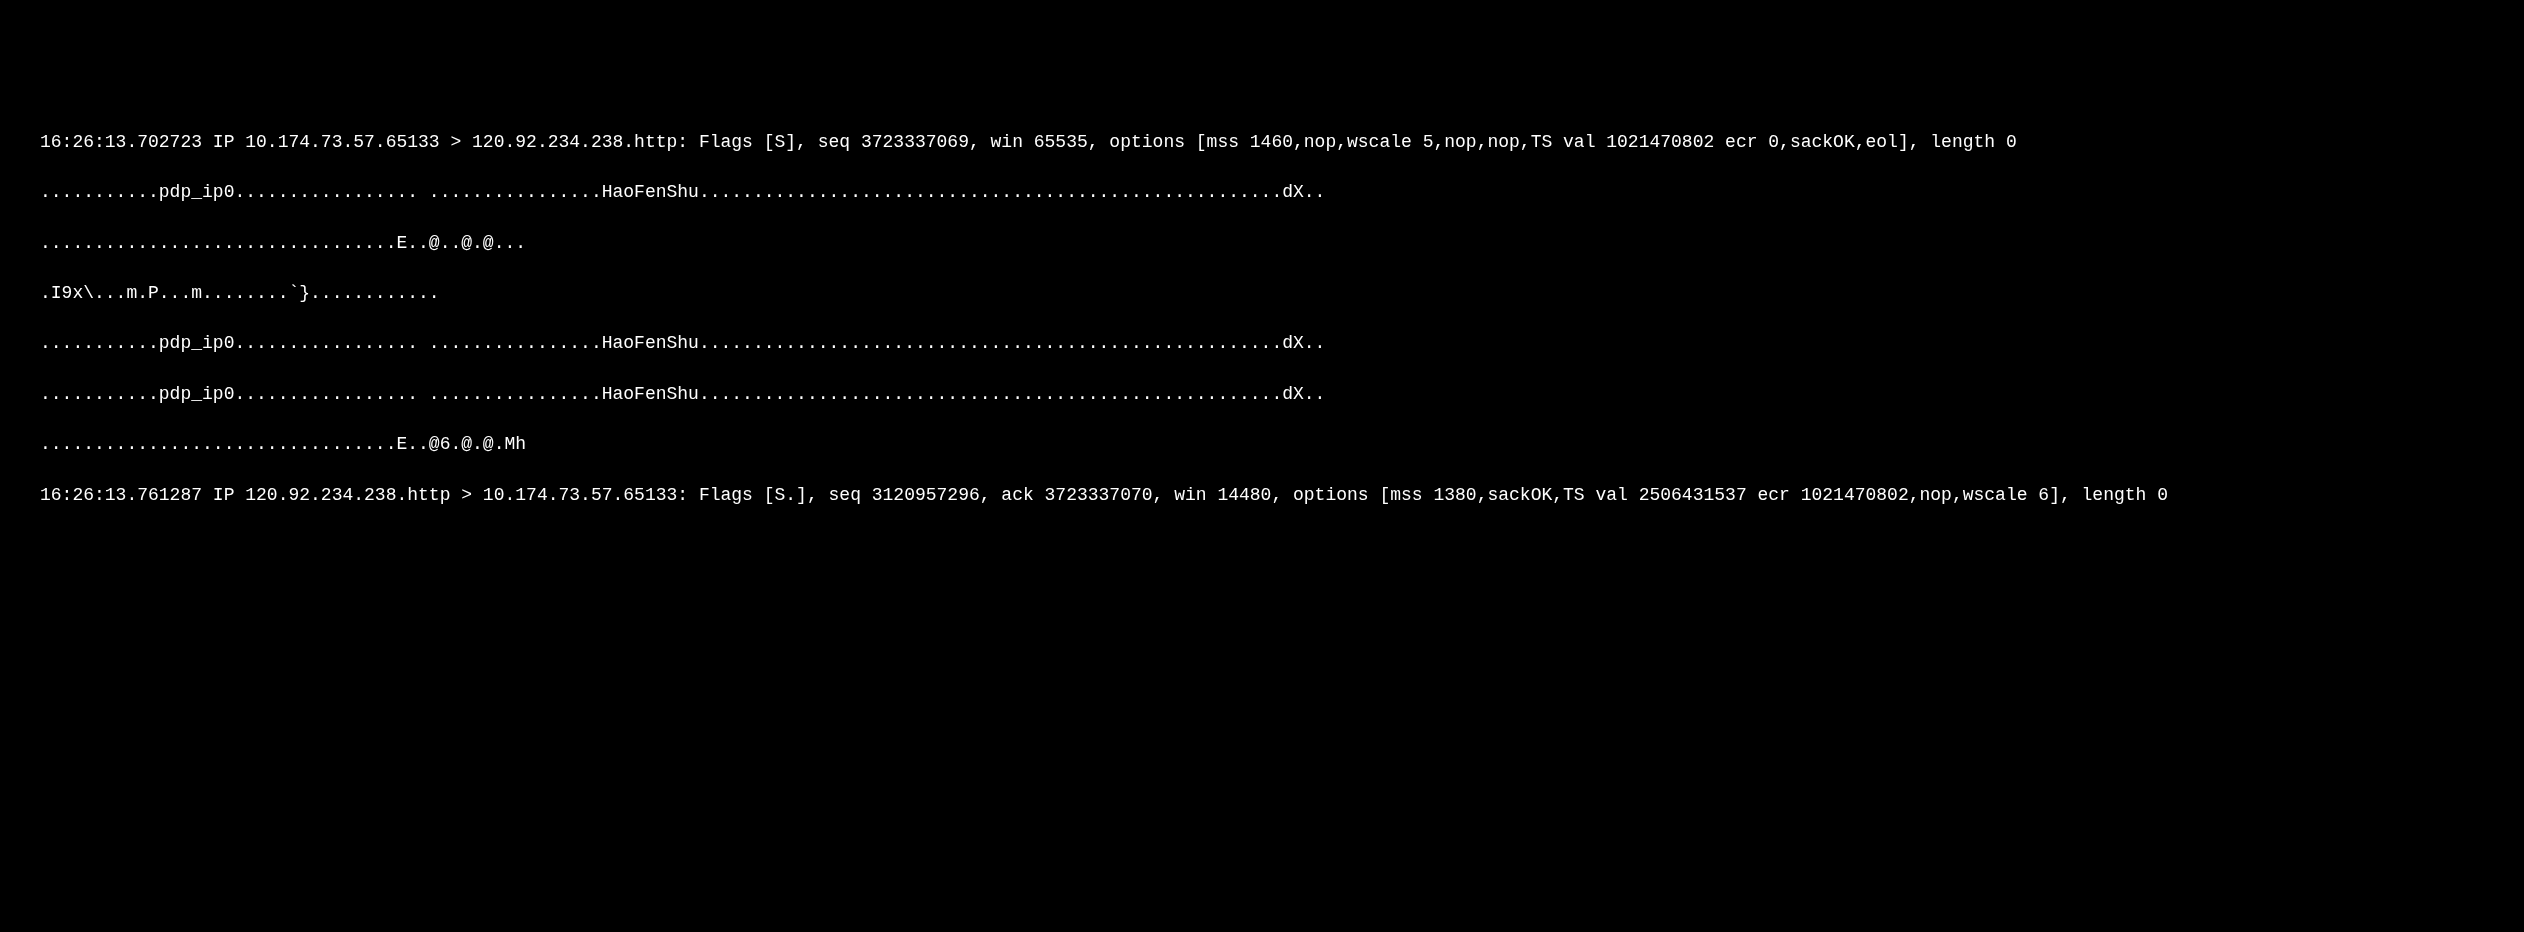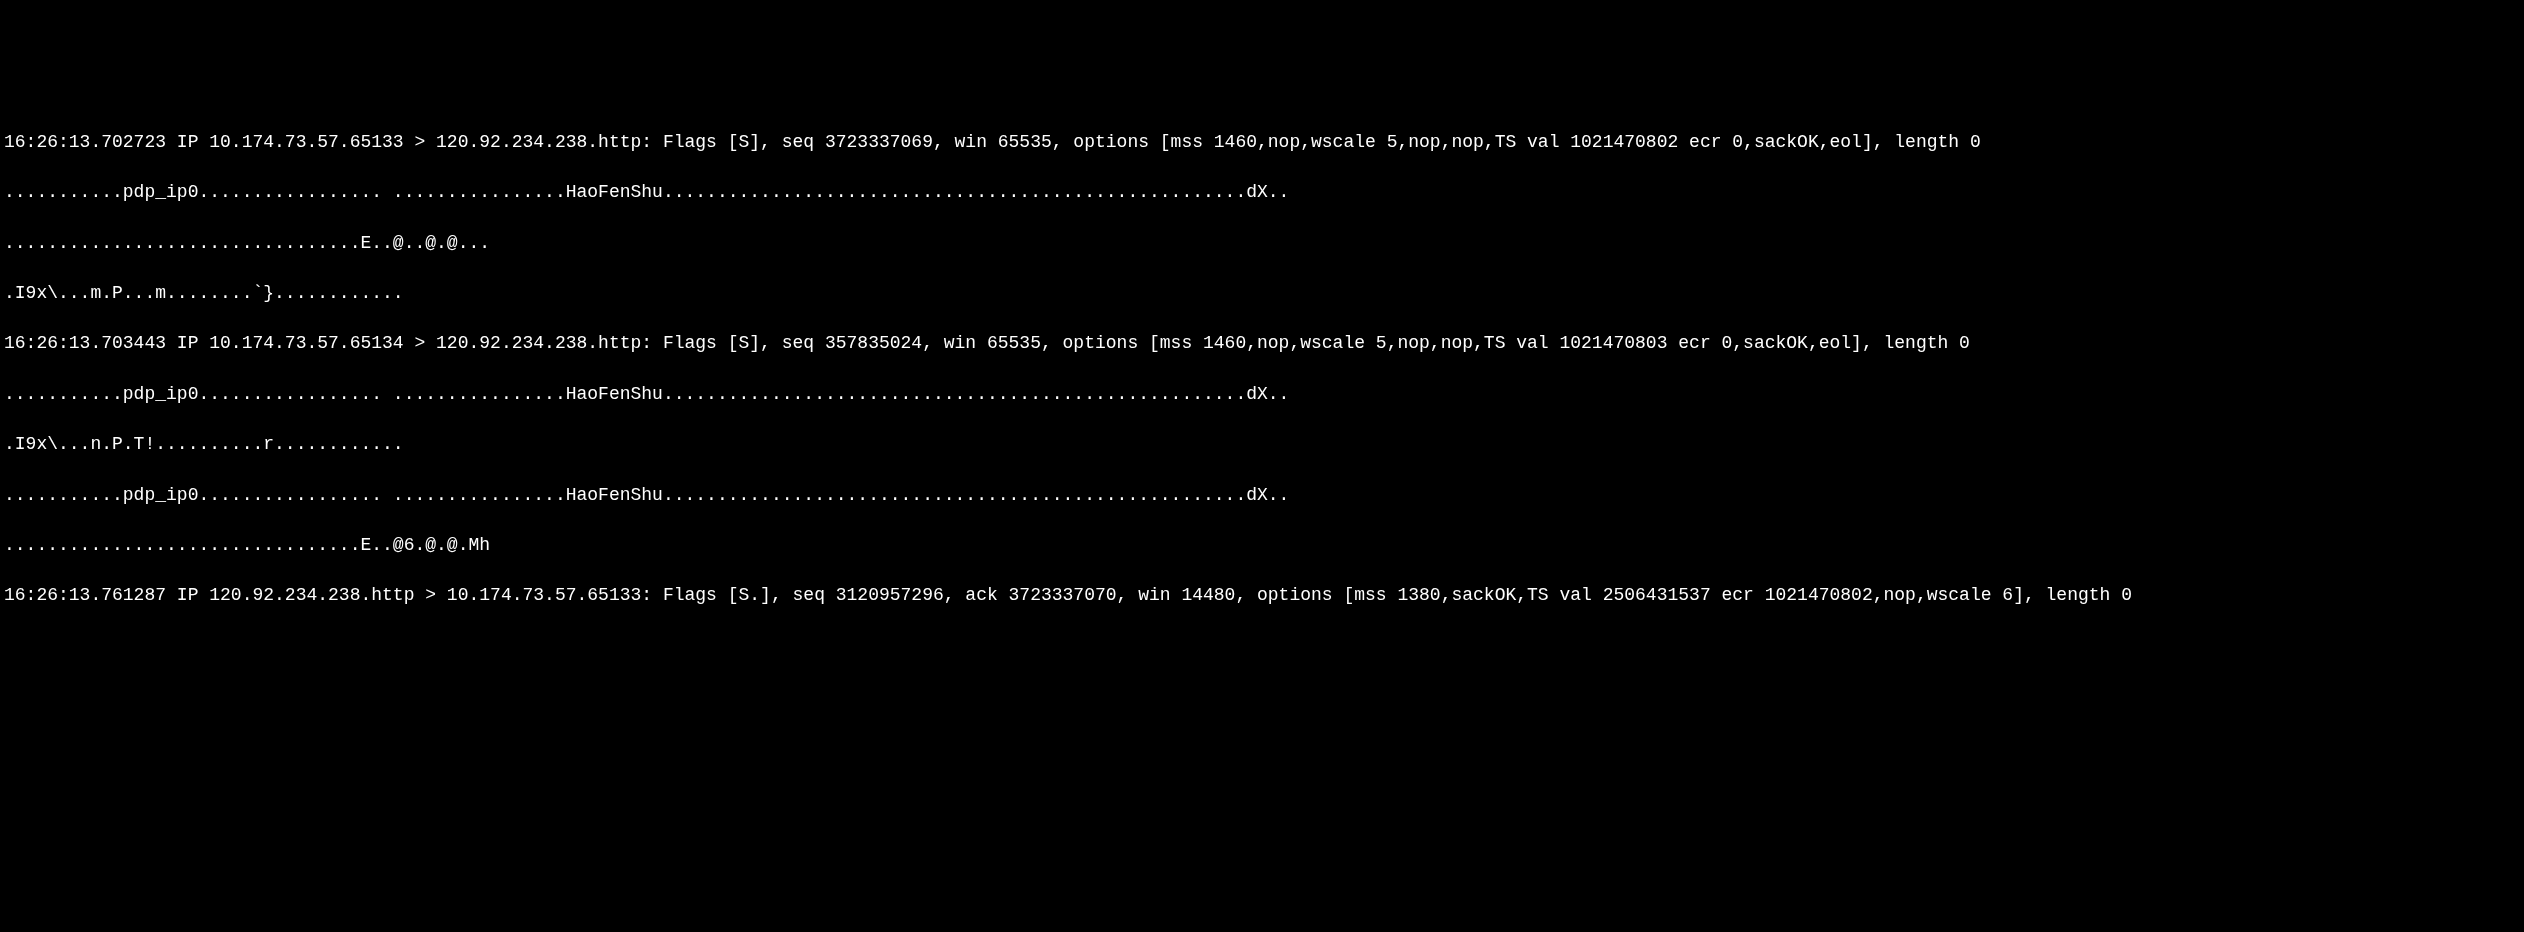--- a/index.html
+++ b/index.html
@@ -17,35 +17,34 @@
       white-space: pre-wrap;
       word-break: break-all;
       overflow-x: hidden;
       width: 2524px;
     }
     .terminal-output {
       display: block;
     }
     .line {
       display: block;
+      margin-left: 36px;
     }
   </style>
 </head>
 <body>
 
 
 
 <div class="terminal-output">
 <span class="line">16:26:13.702723 IP 10.174.73.57.65133 &gt; 120.92.234.238.http: Flags [S], seq 3723337069, win 65535, options [mss 1460,nop,wscale 5,nop,nop,TS val 1021470802 ecr 0,sackOK,eol], length 0</span>
 <span class="line">...........pdp_ip0................. ................HaoFenShu......................................................dX..</span>
 <span class="line">.................................E..@..@.@...</span>
 <span class="line">.I9x\...m.P...m........`}............</span>
-<span class="line">16:26:13.703443 IP 10.174.73.57.65134 &gt; 120.92.234.238.http: Flags [S], seq 357835024, win 65535, options [mss 1460,nop,wscale 5,nop,nop,TS val 1021470803 ecr 0,sackOK,eol], length 0</span>
 <span class="line">...........pdp_ip0................. ................HaoFenShu......................................................dX..</span>
-<span class="line">.I9x\...n.P.T!..........r............</span>
 <span class="line">...........pdp_ip0................. ................HaoFenShu......................................................dX..</span>
 <span class="line">.................................E..@6.@.@.Mh</span>
 <span class="line">16:26:13.761287 IP 120.92.234.238.http &gt; 10.174.73.57.65133: Flags [S.], seq 3120957296, ack 3723337070, win 14480, options [mss 1380,sackOK,TS val 2506431537 ecr 1021470802,nop,wscale 6], length 0</span>
 
 
 
 
 
 
 

